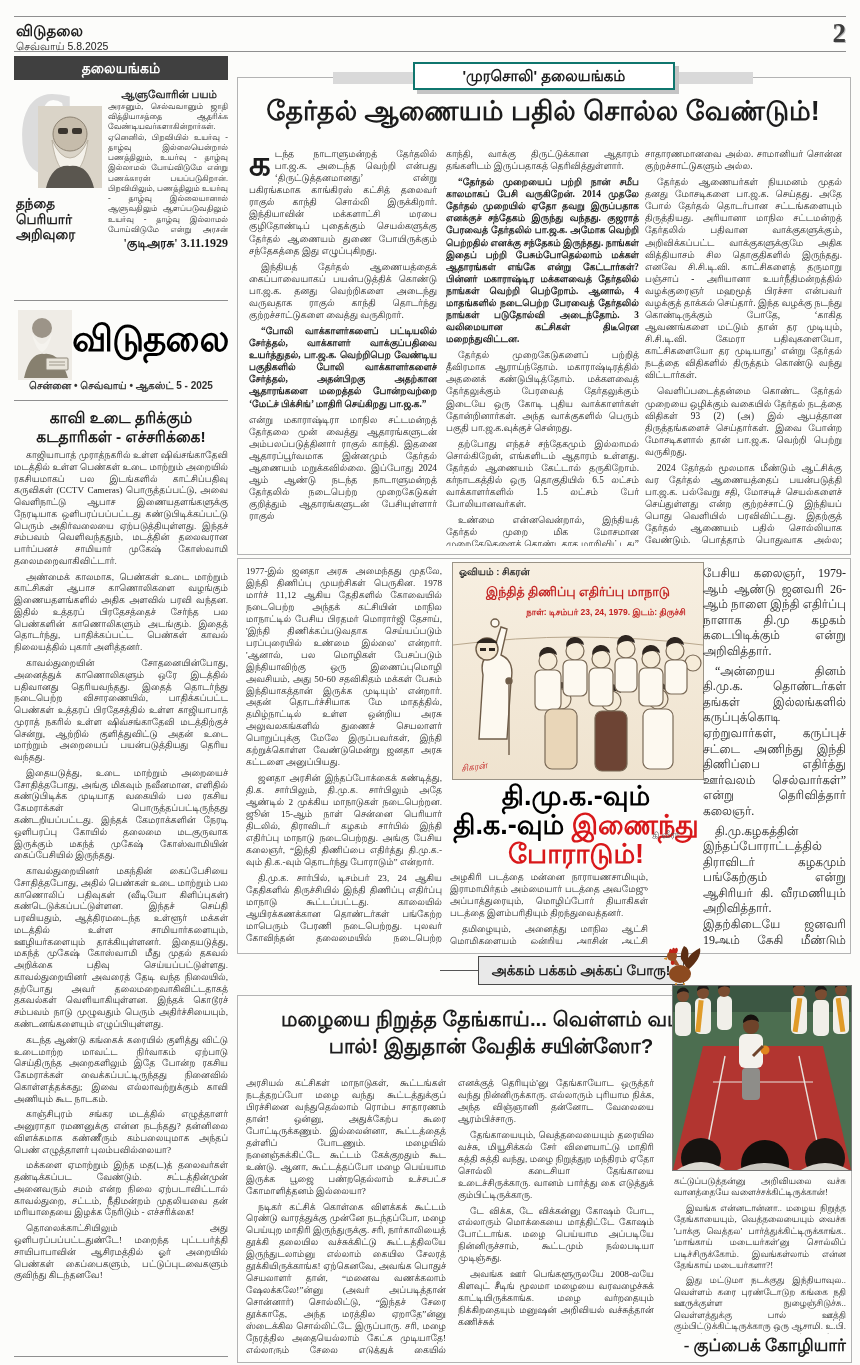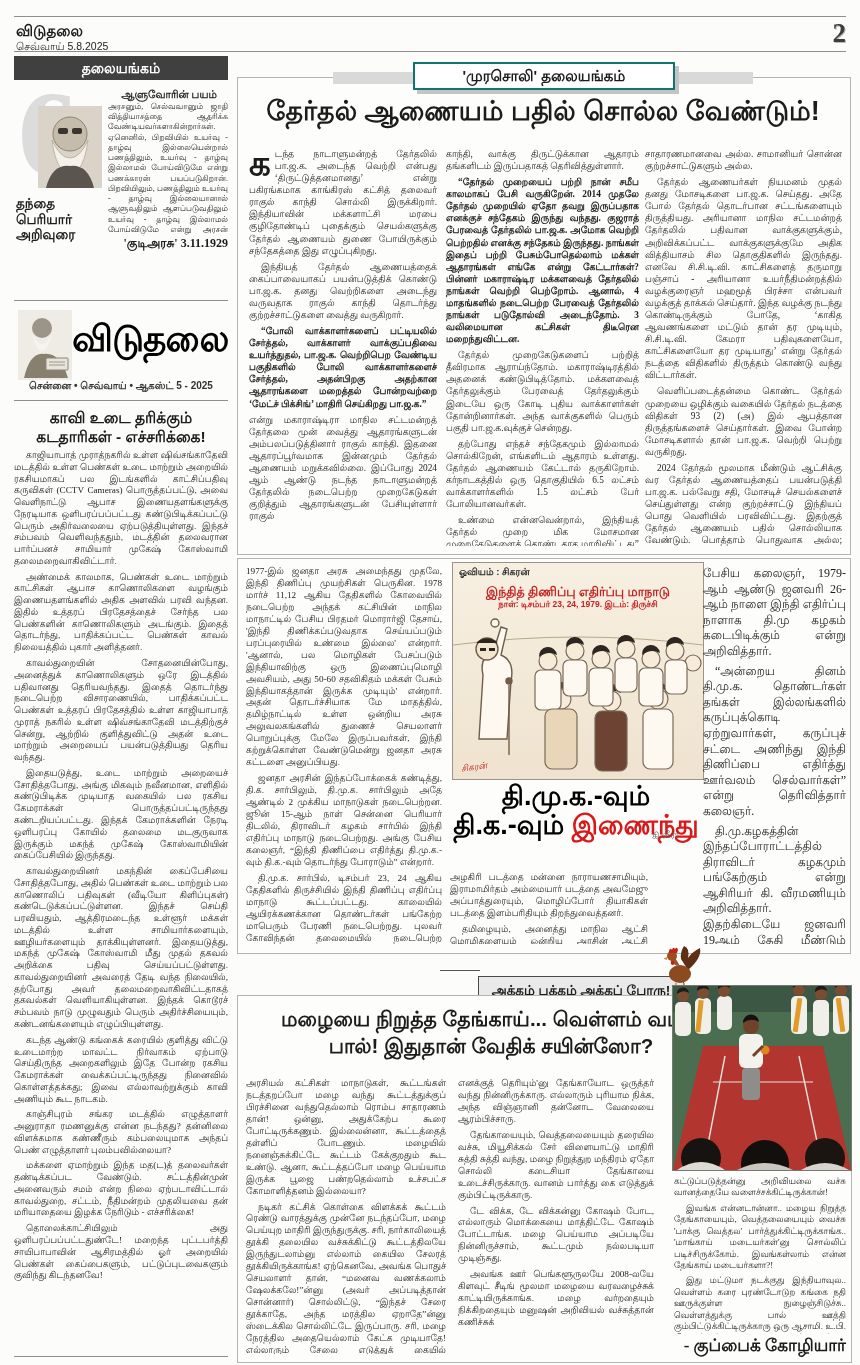--- a/index.html
+++ b/index.html
@@ -110,21 +110,21 @@
 
   <div class="col" style="left:246px;top:566px;width:196px;height:378px;font-size:9.2px;">
     <p class="ni">1977-இல் ஜனதா அரசு அமைந்தது முதலே, இந்தி திணிப்பு முயற்சிகள் பெருகின. 1978 மார்ச் 11,12 ஆகிய தேதிகளில் கோவையில் நடைபெற்ற அந்தக் கட்சியின் மாநில மாநாட்டில் பேசிய பிரதமர் மொரார்ஜி தேசாய், 'இந்தி திணிக்கப்படுவதாக செய்யப்படும் பரப்புரையில் உண்மை இல்லை' என்றார். 'ஆனால், பல மொழிகள் பேசப்படும் இந்தியாவிற்கு ஒரு இணைப்புமொழி அவசியம், அது 50-60 சதவிகிதம் மக்கள் பேசும் இந்தியாகத்தான் இருக்க முடியும்' என்றார். அதன் தொடர்ச்சியாக மே மாதத்தில், தமிழ்நாட்டில் உள்ள ஒன்றிய அரசு அலுவலகங்களில் துணைச் செயலாளர் பொறுப்புக்கு மேலே இருப்பவர்கள், இந்தி கற்றுக்கொள்ள வேண்டுமென்று ஜனதா அரசு கட்டளை அனுப்பியது.</p>
     <p>ஜனதா அரசின் இந்தப்போக்கைக் கண்டித்து, தி.க. சார்பிலும், தி.மு.க. சார்பிலும் அதே ஆண்டில் 2 முக்கிய மாநாடுகள் நடைபெற்றன. ஜூன் 15-ஆம் நாள் சென்னை பெரியார் திடலில், திராவிடர் கழகம் சார்பில் இந்தி எதிர்ப்பு மாநாடு நடைபெற்றது. அங்கு பேசிய கலைஞர், “இந்தி திணிப்பை எதிர்த்து தி.மு.க.-வும் தி.க.-வும் தொடர்ந்து போராடும்” என்றார்.</p>
     <p>தி.மு.க. சார்பில், டிசம்பர் 23, 24 ஆகிய தேதிகளில் திருச்சியில் இந்தி திணிப்பு எதிர்ப்பு மாநாடு கூட்டப்பட்டது. காலையில் ஆயிரக்கணக்கான தொண்டர்கள் பங்கேற்ற மாபெரும் பேரணி நடைபெற்றது. புலவர் கோவிந்தன் தலைமையில் நடைபெற்ற இம்மாநாட்டை வைகோ தொடங்கிவைத்தார். பெரியார் படத்தை கி.ஆ.பெ. விசுவநாதமும், அண்ணா படத்தை ஆசிரியர் கி.வீரமணியும், புரட்சிக் கவிஞர் பாரதிதாசன் படத்தை முடியரசனும், அஞ்சா நெஞ்சன் பட்டுக்கோட்டை</p>
   </div>
 
   <div class="abs" style="left:452px;top:562px;width:250px;height:216px;border:1px solid #9a9386;background:linear-gradient(#f7efe1,#efe3cf);overflow:hidden;">
     <div class="sans" style="position:absolute;left:6px;top:3px;font-size:9.5px;font-weight:bold;color:#2b2b2b;">ஓவியம் : சிகரன்</div>
     <div class="sans" style="position:absolute;left:0;top:22px;width:100%;text-align:center;font-size:12.5px;font-weight:bold;color:#c32222;">இந்தித் திணிப்பு எதிர்ப்பு மாநாடு</div>
-    <div class="sans" style="position:absolute;left:0;top:36px;width:100%;text-align:center;font-size:8.5px;font-weight:bold;color:#c32222;">நாள்: டிசம்பர் 23, 24, 1979. இடம்: திருச்சி</div>
+    <div class="sans" style="position:absolute;left:0;top:44px;width:100%;text-align:center;font-size:8.5px;font-weight:bold;color:#c32222;padding-left:28px;">நாள்: டிசம்பர் 23, 24, 1979. இடம்: திருச்சி</div>
     <svg style="position:absolute;left:0;top:52px;" width="250" height="164" viewBox="0 0 250 164">
       <path d="M0,30 Q125,14 250,30" stroke="#b8a78d" stroke-width="1" fill="none"></path>
       <g stroke="#6f5d49" stroke-width="1.4" fill="#fdf9f0">
         <path d="M30,60 q-4,-18 10,-22 l8,-26 6,2 -6,26 q14,6 10,26 l-4,58 -28,0 Z"></path>
         <circle cx="42" cy="8" r="4" fill="#fdf9f0"></circle>
         <circle cx="34" cy="34" r="11" fill="#f3e6d0"></circle>
         <path d="M24,28 q10,-8 20,0" fill="#2d2620" stroke="#2d2620"></path>
         <rect x="27" y="33" width="6" height="3" fill="#2d2620" stroke="none"></rect>
         <rect x="36" y="33" width="6" height="3" fill="#2d2620" stroke="none"></rect>
         <line x1="56" y1="70" x2="56" y2="140"></line>
@@ -166,38 +166,39 @@
         <rect x="142" y="96" width="32" height="60" rx="7" fill="#6d4434"></rect>
         <rect x="190" y="94" width="30" height="60" rx="7" fill="#fdf9f0"></rect>
       </g>
     </svg>
     <div style="position:absolute;left:8px;bottom:6px;font-size:9px;color:#c32222;transform:rotate(-8deg);font-style:italic;">சிகரன்</div>
   </div>
 
   <div class="abs sans" style="left:450px;top:782px;width:252px;text-align:center;font-weight:900;line-height:1.08;">
     <div style="font-size:27px;color:#000;">தி.மு.க.-வும்</div>
     <div style="font-size:27px;"><span style="color:#000;">தி.க.-வும்</span> <span style="color:#d8181a;">இணைந்து</span></div>
+    <div style="font-size:27px;color:#d8181a;">போராடும்!</div>
   </div>
   <div class="abs" style="left:652px;top:830px;font-size:9px;color:#555;transform:rotate(-4deg);">கி வீரா</div>
 
   <div class="col" style="left:450px;top:872px;width:198px;height:72px;font-size:9.2px;">
     <p class="ni">அழகிரி படத்தை மன்னை நாராயணசாமியும், இராமாமிர்தம் அம்மையார் படத்தை அவமேஜு அப்பாத்துரையும், மொழிப்போர் தியாகிகள் படத்தை இளம்பரிதியும் திறந்துவைத்தனர்.</p>
     <p>தமிழையும், அனைத்து மாநில ஆட்சி மொழிகளையும் ஒன்றிய அரசின் ஆட்சி மொழியாக்க வேண்டும் என்ற தீர்மானத்தை தி.மு.கழகப் பொதுச்செயலாளர் பேராசிரியர் க.அன்பழகன் முன்மொழிந்தார். அத்தீர்மானத்தை வழிமொழிந்து</p>
   </div>
 
   <div class="col" style="left:703px;top:566px;width:143px;height:378px;font-size:12px;">
     <p class="ni">பேசிய கலைஞர், 1979-ஆம் ஆண்டு ஜனவரி 26-ஆம் நாளை இந்தி எதிர்ப்பு நாளாக தி.மு கழகம் கடைபிடிக்கும் என்று அறிவித்தார்.</p>
     <p>“அன்றைய தினம் தி.மு.க. தொண்டர்கள் தங்கள் இல்லங்களில் கருப்புக்கொடி ஏற்றுவார்கள், கருப்புச் சட்டை அணிந்து இந்தி திணிப்பை எதிர்த்து ஊர்வலம் செல்வார்கள்” என்று தெரிவித்தார் கலைஞர்.</p>
     <p>தி.மு.கழகத்தின் இந்தப்போராட்டத்தில் திராவிடர் கழகமும் பங்கேற்கும் என்று ஆசிரியர் கி. வீரமணியும் அறிவித்தார். இதற்கிடையே ஜனவரி 19ஆம் தேதி மீண்டும் சென்னைக்கு வந்த மொரார்ஜி தேசாய், 'இந்தி திணிப்பு எதிர்ப்பு என்பது செத்த குதிரை' என்று தமிழர்களை உசுப்பி விட்டார். ஜனவரி 26ஆம் தேதி இந்தி எதிர்ப்புக் குதிரை பாய்ந்து செல்லும் என்று பதிலளித்தார் கலைஞர்.</p>
     <p>திட்டமிட்டபடி, ஜனவரி 26-ஆம் தேதி பெரியார் திடலில் இருந்து அண்ணா அறிவாலயம் நோக்கிப் பேரணி நடைபெற்றது. பல்லாயிரக்கணக்கான தொண்டர்கள் கருப்புச் சட்டை அணிந்து, கருப்புக்கொடி ஏந்தி பேரணியில் பங்கேற்றனர். கோவை, திருச்சி, மதுரை என பல்வேறு நகரங்களில், தி.மு. கழகத்தின் முன்னணி வீரர்கள் தலைமையில் பேரணி நடைபெற்றது. அறிவாலயத்தில் கலைஞர் தலைமையில் நடைபெற்ற கூட்டத்தில், தமிழ்மொழியை ஒன்றிய ஆட்சி மொழியாக்கும் வரையில், இந்தி திணிப்புக்கு எதிராக போராட்டம் தொடரும் என்று அனைவரும் உறுதிமொழி எடுத்துக் கொண்டனர்.</p>
 
   </div>
 
   <div class="rule" style="left:440px;top:970px;width:40px;border-top-width:1px;border-color:#555;"></div>
-  <div class="abs sans" style="left:478px;top:976px;width:204px;height:27px;background:#e9e9e9;border:1.5px solid #4a4a4a;font-size:13.5px;font-weight:bold;text-align:center;line-height:27px;">அக்கம் பக்கம் அக்கப் போரு!</div>
+  <div class="abs sans" style="left:478px;top:956px;width:204px;height:27px;background:#e9e9e9;border:1.5px solid #4a4a4a;font-size:13.5px;font-weight:bold;text-align:center;line-height:27px;">அக்கம் பக்கம் அக்கப் போரு!</div>
   <svg class="abs" style="left:664px;top:944px;" width="40" height="48" viewBox="0 0 40 48">
     <path d="M24,26 q14,-12 12,-22 q-8,4 -12,10 q2,-10 -4,-12 q-4,6 -3,13" fill="#5d2f14"></path>
     <ellipse cx="16" cy="30" rx="11" ry="9" fill="#8c4a20"></ellipse>
     <path d="M16,22 q-8,0 -10,-8 q0,0 4,-2" fill="#a0522d"></path>
     <circle cx="8" cy="12" r="5" fill="#9a4f22"></circle>
     <path d="M5,7 q1,-4 3,-1 q1,-4 3,-1 q2,-3 3,1 l-1,3 -8,0 Z" fill="#c02418"></path>
     <path d="M3,13 l-4,1.5 4,1.5 Z" fill="#d98f2b"></path>
     <path d="M7,17 q-1,4 2,4 q2,-1 1,-4" fill="#c02418"></path>
     <line x1="12" y1="39" x2="12" y2="45" stroke="#d98f2b" stroke-width="1.6"></line>
     <line x1="20" y1="39" x2="20" y2="45" stroke="#d98f2b" stroke-width="1.6"></line>

